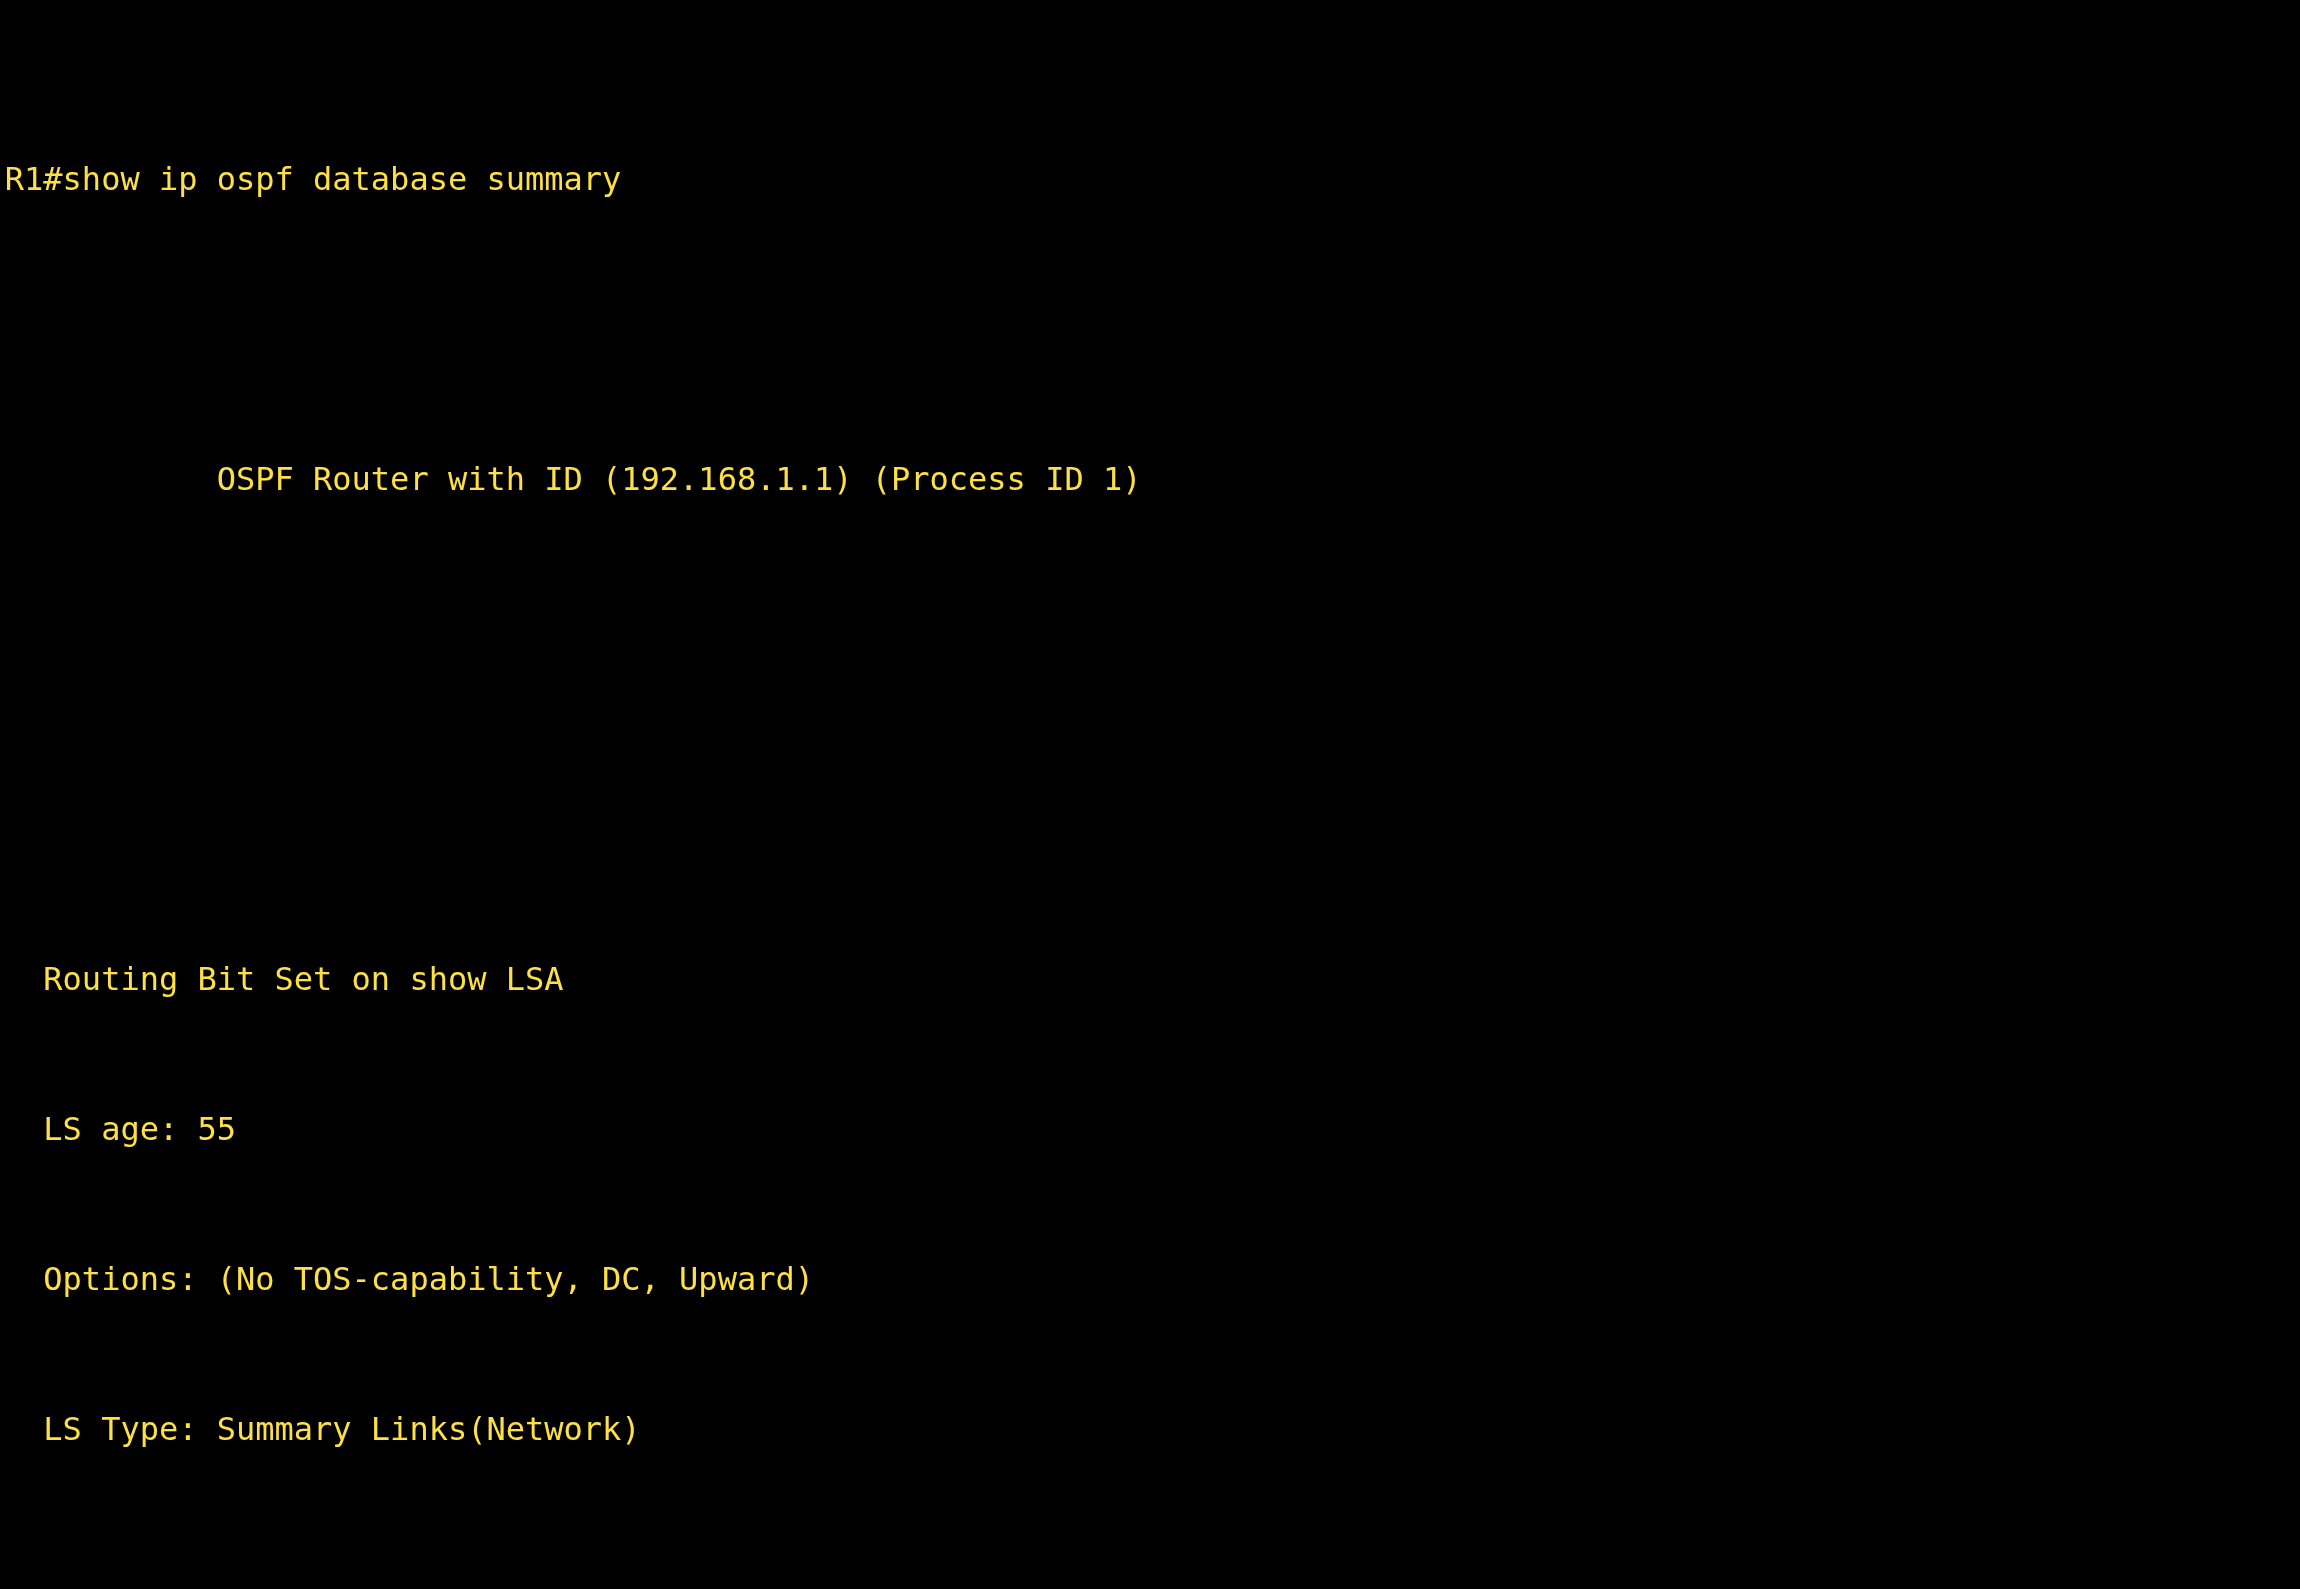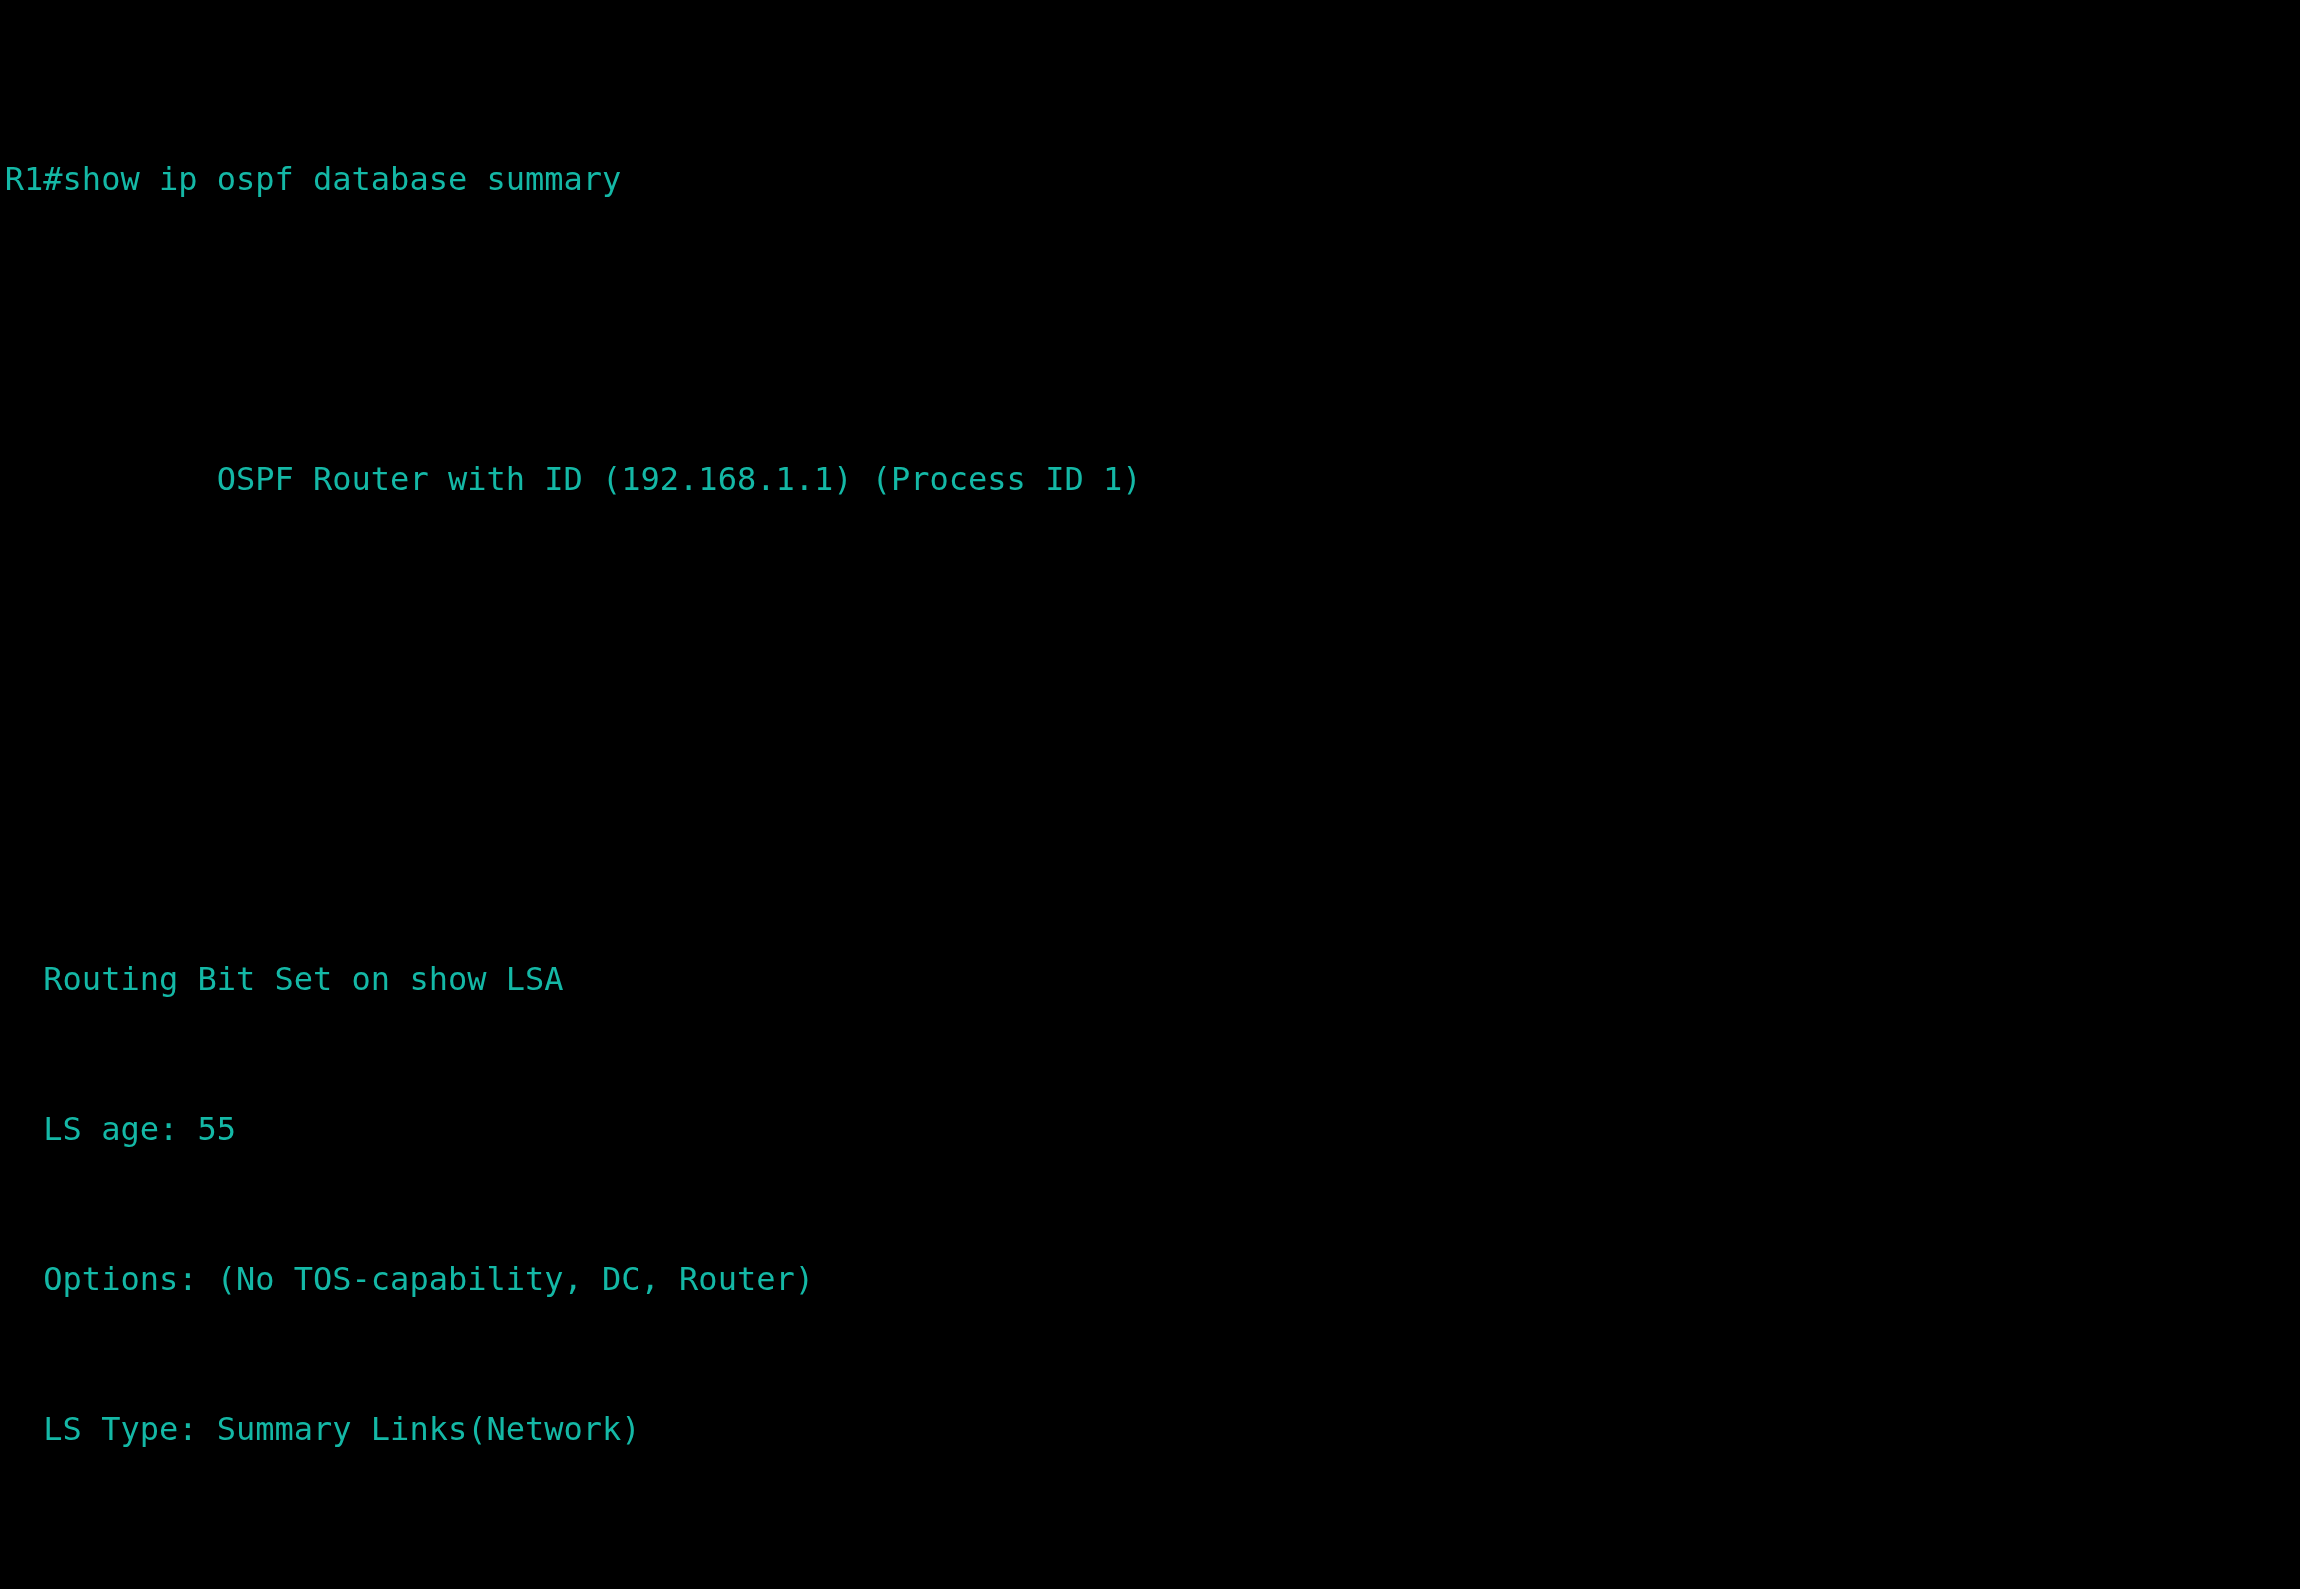--- a/index.html
+++ b/index.html
@@ -26,41 +26,41 @@
     -webkit-font-smoothing: subpixel-antialiased;
   }
   .screen {
     white-space: pre;
     display: block;
   }
   .line {
     display: block;
     height: 50px;
     white-space: pre;
-    color: #14b8a6;
+    color: #fde047;
   }
   .line.blank {
     color: transparent;
   }
 </style>
 </head>
 <body>
 
 <div id="terminal">
   <div class="screen">
 
     <span class="line">R1#show ip ospf database summary</span>
     <span class="line blank"> </span>
     <span class="line">           OSPF Router with ID (192.168.1.1) (Process ID 1)</span>
     <span class="line blank"> </span>
     <span class="line blank"> </span>
 
     <span class="line">  Routing Bit Set on show LSA</span>
     <span class="line">  LS age: 55</span>
-    <span class="line">  Options: (No TOS-capability, DC, Router)</span>
+    <span class="line">  Options: (No TOS-capability, DC, Upward)</span>
     <span class="line">  LS Type: Summary Links(Network)</span>
     
     
     
     
     
     
     
 
     

